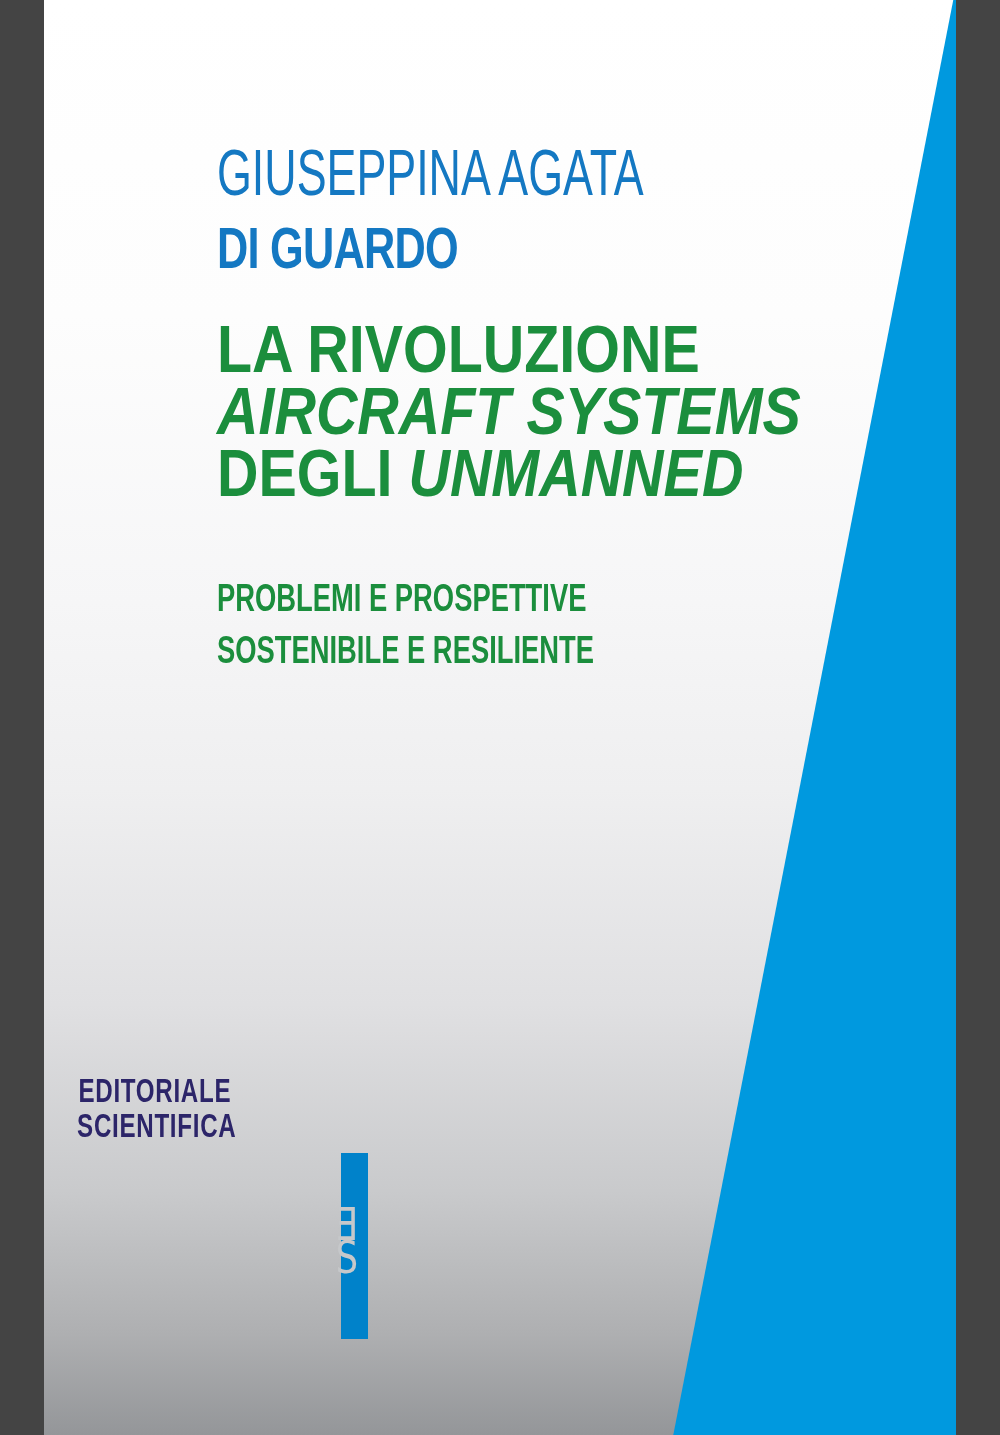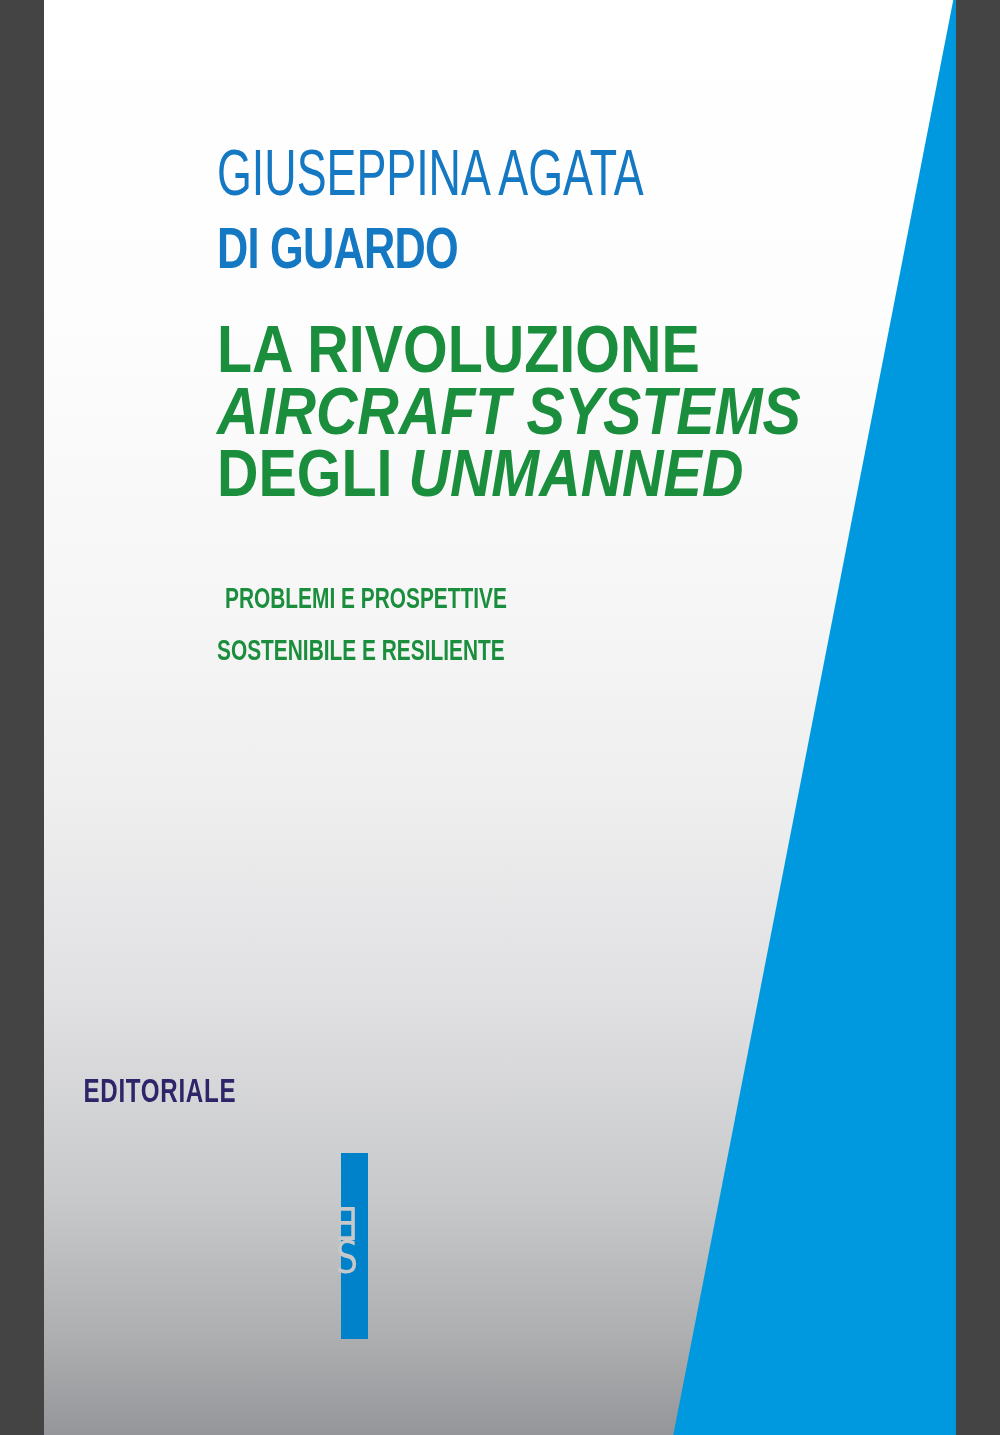--- a/index.html
+++ b/index.html
@@ -37,21 +37,21 @@
   .author .l2 .cond { transform: scaleX(0.76); letter-spacing: -1px; }
 
   
   .title { position: absolute; left: 173px; top: 318px; color: var(--title-green, #1b8e3d); font-weight: 700; }
   .title .line { font-size: 66px; line-height: 62px; }
   .title .cond { transform: scaleX(0.87); }
   .title .it { font-style: italic; }
 
   
   .subtitle { position: absolute; left: 173px; top: 572px; color: var(--title-green, #1b8e3d); font-weight: 700; }
-  .subtitle .line { font-size: 29px; line-height: 52px; text-align: right; }
+  .subtitle .line { font-size: 38px; line-height: 52px; }
   .subtitle .cond { transform: scaleX(0.72); }
 
   
   .publisher {
     position: absolute; right: 720px; top: 1073px;
     text-align: center;
     color: var(--publisher-navy, #2c2569);
     font-weight: 700;
   }
   .publisher .line { font-size: 34px; line-height: 35px; letter-spacing: 1px; }
@@ -94,19 +94,20 @@
     <div class="line"><span class="cond"><span>DEGLI </span><span class="it">UNMANNED</span></span></div>
   </div>
 
   <div class="subtitle">
     <div class="line"><span class="cond">PROBLEMI E PROSPETTIVE</span></div>
     <div class="line"><span class="cond">SOSTENIBILE E RESILIENTE</span></div>
   </div>
 
   <div class="publisher">
     <div class="line"><span class="cond">EDITORIALE</span></div>
+    <div class="line"><span class="cond">SCIENTIFICA</span></div>
   </div>
 
   <div class="logo-bar"></div>
   <div class="logo-letter e">E</div>
   <div class="logo-letter s">S</div>
 
 </div>
 
 </body></html>

